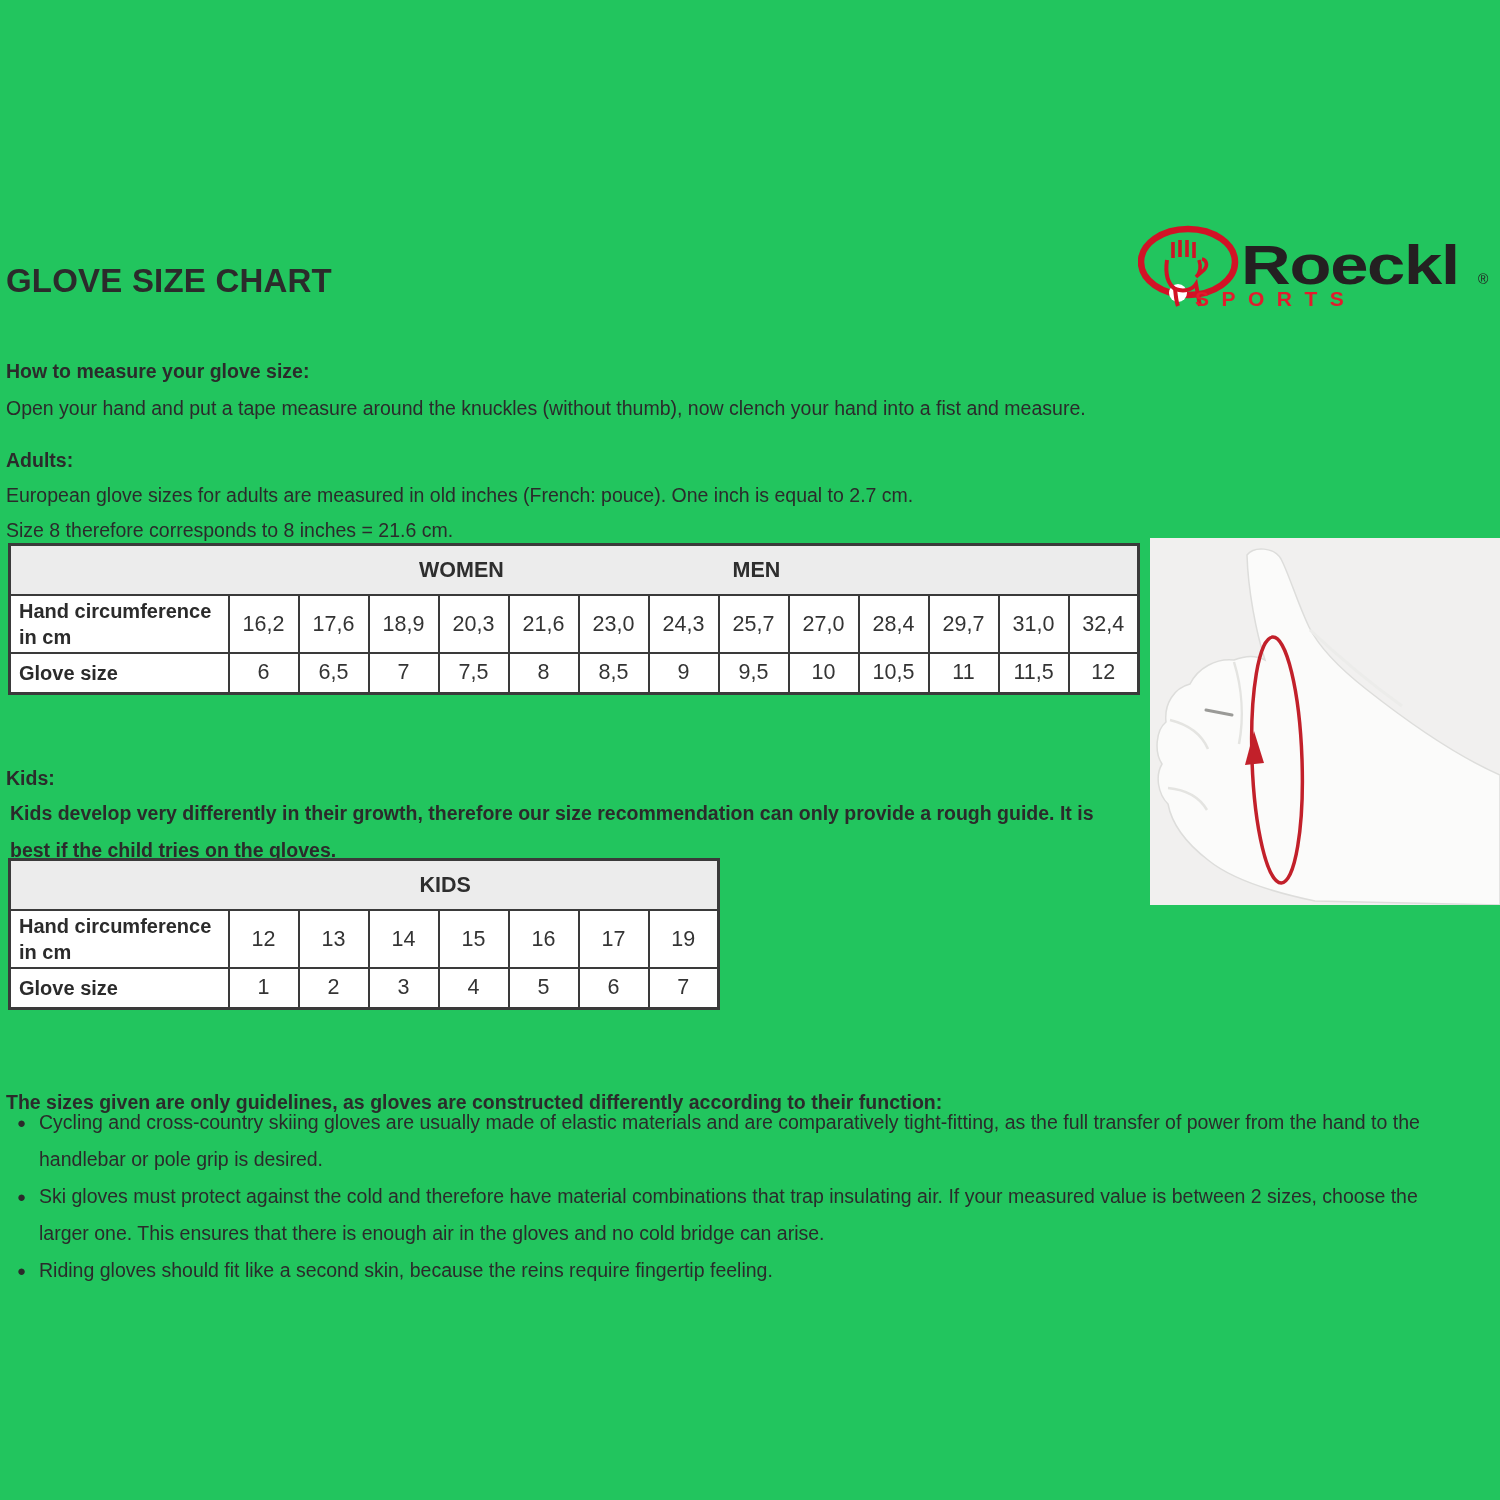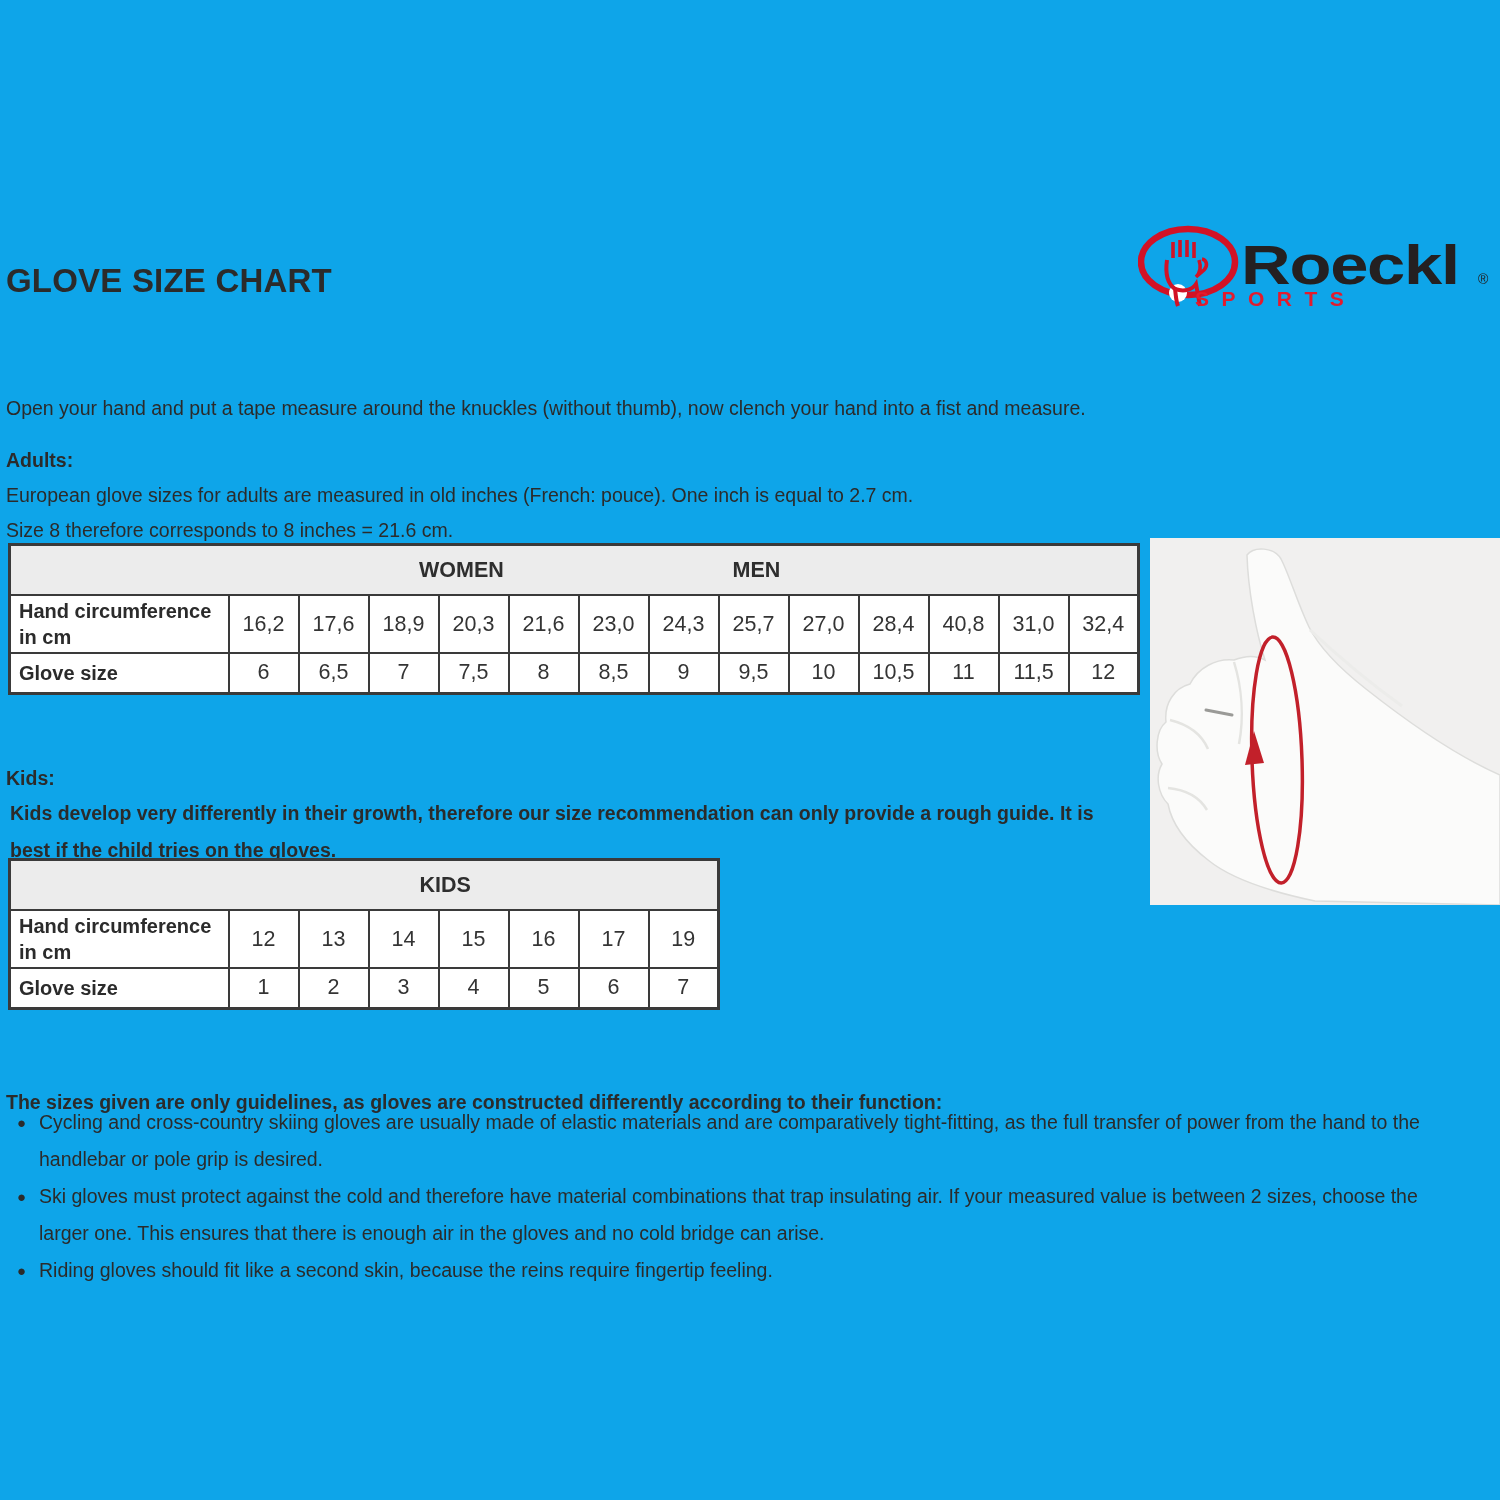--- a/index.html
+++ b/index.html
@@ -1,17 +1,17 @@
 <!DOCTYPE html>
 <html><head>
 <meta charset="utf-8">
 <style>
   html,body { margin:0; padding:0; background:#ffffff; }
   .page {
-    position:relative; width:1500px; height:1500px; background:#0ea5e9;
+    position:relative; width:1500px; height:1500px; background:#22c55e;
     font-family:"Liberation Sans", sans-serif; color:#2b2b2b; overflow:hidden;
   }
   .abs { position:absolute; }
   .bold { font-weight:700; }
   .bodytext { font-size:19.5px; line-height:36px; white-space:nowrap; }
   .wraptext { font-size:19.5px; line-height:37px; white-space:normal; }
 
   #title { left:6px; top:262px; font-size:33px; font-weight:700; letter-spacing:0.2px; color:#2b2b2b; margin:0; }
 
   
@@ -71,20 +71,21 @@
         <path d="M29 38 C27 52 30 62 37 67 C38 74 38 79 40 84" stroke="#d21226" stroke-width="4" fill="none"></path>
         <path d="M37 67 C46 70 54 68 58 62 L62 84" stroke="#d21226" stroke-width="4" fill="none"></path>
         <path d="M61 38 C63 44 63 50 58 55 L66 48 C70 44 69 38 64 37" stroke="#d21226" stroke-width="3.6" fill="none"></path>
       </g>
       <text transform="translate(103,62) scale(1.25,1)" font-size="55" font-weight="700" fill="#242021" font-family="Liberation Sans, sans-serif" letter-spacing="-1">Roeckl</text>
       <text x="340" y="62" font-size="14" fill="#242021" font-family="Liberation Sans, sans-serif">®</text>
       <text x="57" y="84" font-size="21" font-weight="700" fill="#e31b2d" font-family="Liberation Sans, sans-serif" letter-spacing="12.5">SPORTS</text>
     </svg>
   </div>
 
+  <p id="intro-heading" class="abs bodytext bold">How to measure your glove size:</p>
   <p id="intro-body" class="abs bodytext">Open your hand and put a tape measure around the knuckles (without thumb), now clench your hand into a fist and measure.</p>
 
   <p id="adults-heading" class="abs bodytext bold">Adults:</p>
   <p id="adults-line1" class="abs bodytext">European glove sizes for adults are measured in old inches (French: pouce). One inch is equal to 2.7 cm.</p>
   <p id="adults-line2" class="abs bodytext">Size 8 therefore corresponds to 8 inches = 21.6 cm.</p>
 
   <div id="adult-table-wrap" class="abs">
     <table id="adult-table" class="size-table">
       <colgroup>
         <col class="label-col">
@@ -119,21 +120,21 @@
       <td class="size-cell">16,2</td>
             <td class="size-cell">17,6</td>
             <td class="size-cell">18,9</td>
             <td class="size-cell">20,3</td>
             <td class="size-cell">21,6</td>
             <td class="size-cell">23,0</td>
             <td class="size-cell">24,3</td>
             <td class="size-cell">25,7</td>
             <td class="size-cell">27,0</td>
             <td class="size-cell">28,4</td>
-            <td class="size-cell">40,8</td>
+            <td class="size-cell">29,7</td>
             <td class="size-cell">31,0</td>
             <td class="size-cell">32,4</td>
           </tr>
       <tr class="h-size">
         <th class="rowlabel">Glove size</th>
       <td class="size-cell">6</td>
             <td class="size-cell">6,5</td>
             <td class="size-cell">7</td>
             <td class="size-cell">7,5</td>
             <td class="size-cell">8</td>

